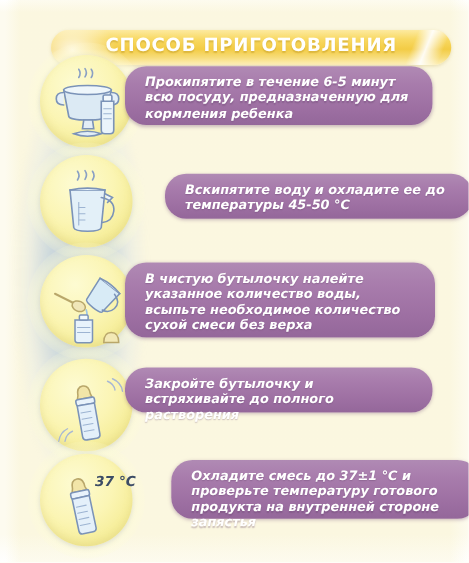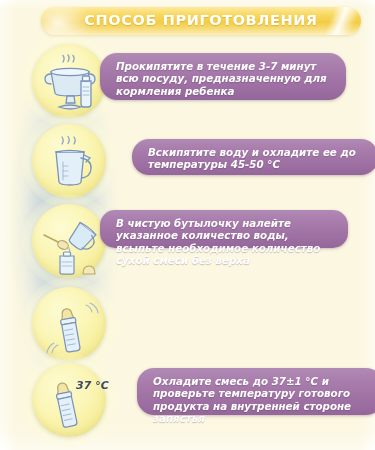--- a/index.html
+++ b/index.html
@@ -51,21 +51,21 @@
                 rgba(196,214,238,0.18) 66%,
                 rgba(253,251,239,0.0) 85%);
     filter: blur(2px);
     pointer-events: none;
   }
 
   
   .banner {
     position: absolute;
     left: 41px;
-    top: 7px;
+    top: 24px;
     width: 320px;
     height: 28px;
     border-radius: 14px;
     background: linear-gradient(to bottom,
        #fdeaa0 0%, #f8d964 26%, #f3cc45 55%, #f7dc79 78%, #fdf0bb 100%);
     box-shadow: 0 1px 3px rgba(180,150,40,0.25);
     overflow: hidden;
   }
   .banner-glow {
     position: absolute;
@@ -163,21 +163,21 @@
     font-family: "DejaVu Sans", sans-serif;
     font-style: italic;
     font-weight: bold;
     font-size: 10.3px;
     line-height: 12.4px;
     padding: 7px 14px 7px 16px;
     box-sizing: border-box;
   }
   .bubble-1 { top: 15px; width: 246px; height: 47px; }
   .bubble-2 { top: 21px; width: 246px; height: 36px; margin-left: 32px; }
-  .bubble-3 { top: 12px; width: 248px; height: 38px; border-radius: 15px; }
+  .bubble-3 { top: 12px; width: 248px; height: 60px; }
   .bubble-4 { top: 13px; width: 246px; height: 36px; }
   .bubble-5 { top: 11px; width: 246px; height: 47px; margin-left: 37px; }
 
   .bubble-text {
     display: block;
     text-shadow: 0 1px 1px rgba(90,55,95,0.30);
   }
 </style>
 </head>
 <body>
@@ -215,21 +215,21 @@
               <path d="M23 59 q11 -4 22 0 q-11 4 -22 0 z" fill="#e2edf6"></path>
 
               <path d="M45 33 h10 v23 q0 3 -3 3 h-4 q-3 0 -3 -3 z" fill="#eaf4fb"></path>
               <rect x="46.5" y="28" width="7" height="5" rx="1.2" fill="#f2f8fc"></rect>
               <path d="M47 39 h6 M47 43 h6 M47 47 h6" stroke-width="0.9" stroke="#9db4d2"></path>
             </g>
           </svg>
         </div>
       </div>
       <div class="bubble bubble-1">
-        <span class="bubble-text">Прокипятите в течение 3-7 минут всю посуду, предназначенную для кормления ребенка</span>
+        <span class="bubble-text">Прокипятите в течение 6-5 минут всю посуду, предназначенную для кормления ребенка</span>
       </div>
     </div>
 
     <div class="step step-2">
       <div class="disc-wrap">
         <div class="disc-glow"></div>
         <div class="disc">
           <svg viewBox="0 0 74 74">
             <g fill="none" stroke="#7b93b8" stroke-width="1.3" stroke-linecap="round">
               <path d="M26 16 q2.4 -3.6 0 -7" stroke="#8aa0c4"></path>
@@ -300,20 +300,23 @@
 
               <g transform="rotate(-10 37 40)">
                 <path d="M29 24 q0 -7 5 -7 q5 0 5 7 l1 3 h-12 z" fill="#f2e5a8" stroke="#b9a76a"></path>
                 <rect x="26.5" y="27" width="15" height="5" rx="1.6" fill="#e9f3fb"></rect>
                 <path d="M27 32 h14 v25 q0 3 -3 3 h-8 q-3 0 -3 -3 z" fill="#e4f0fa"></path>
                 <path d="M29 38 h8 M29 43 h8 M29 48 h8 M29 53 h8" stroke-width="0.85" stroke="#9db4d2"></path>
               </g>
             </g>
           </svg>
         </div>
+      </div>
+      <div class="bubble bubble-4">
+        <span class="bubble-text">Закройте бутылочку и встряхивайте до полного растворения</span>
       </div>
     </div>
 
     <div class="step step-5">
       <div class="disc-wrap">
         <div class="disc-glow"></div>
         <div class="disc">
           <svg viewBox="0 0 74 74">
             <g fill="none" stroke="#7b93b8" stroke-width="1.25" stroke-linecap="round">
               <g transform="rotate(-12 34 42)">

